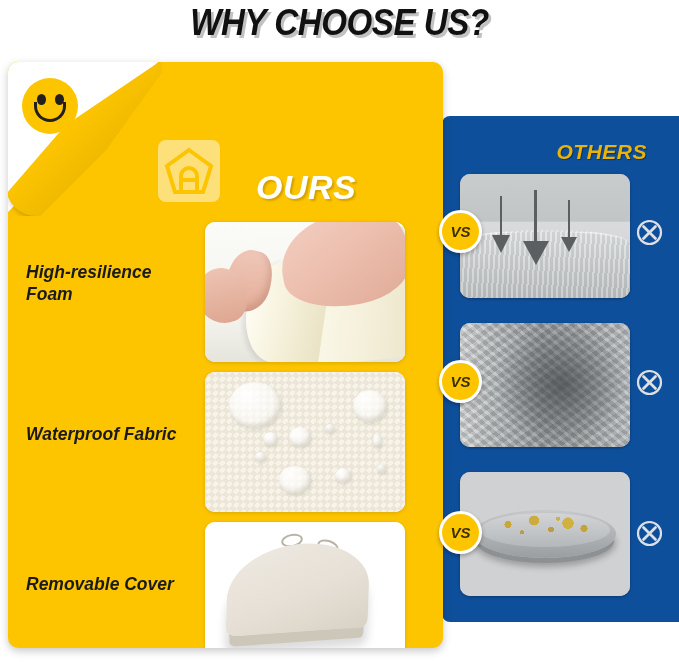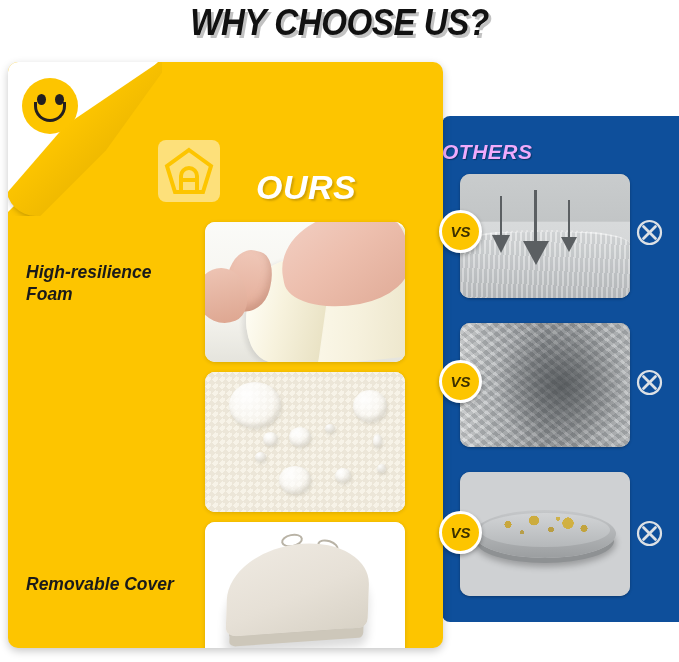--- a/index.html
+++ b/index.html
@@ -29,23 +29,23 @@
   
   .panel-others {
     position: absolute;
     left: 442px; top: 116px;
     width: 237px; height: 506px;
     background: #0e4f9b;
     border-radius: 8px 0 0 8px;
   }
   .others-title {
     position: absolute; left: 0; top: 24px; width: 205px;
-    text-align: left;
+    text-align: right;
     font-size: 21px; font-weight: bold; font-style: italic;
-    color: #f0abfc;
+    color: #eab308;
     letter-spacing: 0.5px;
     text-shadow: 1px 1px 1px rgba(0,0,0,0.35);
   }
   .others-card {
     position: absolute;
     left: 18px;
     width: 170px; height: 124px;
     border-radius: 10px;
     overflow: hidden;
     background: #bfc2c4;
@@ -327,20 +327,21 @@
       <svg width="62" height="62" viewBox="0 0 62 62" aria-hidden="true">
         <polygon points="31,10 53,26 45,52 17,52 9,26" fill="none" stroke="#fdc500" stroke-width="4"></polygon>
         <path d="M23,50 L23,36 a8,8 0 0 1 16,0 L39,50" fill="none" stroke="#fdc500" stroke-width="4"></path>
         <line x1="25" y1="40" x2="37" y2="40" stroke="#fdc500" stroke-width="4"></line>
       </svg>
     </div>
 
     <div class="ours-title">OURS</div>
 
     <div class="feature-label fl1">High-resilience Foam</div>
+    <div class="feature-label fl2">Waterproof Fabric</div>
     <div class="feature-label fl3">Removable Cover</div>
 
     <div class="ours-card uc1">
       <div class="img-foam">
         <div class="slab"></div>
         <div class="flap"></div>
         <div class="hand"></div>
         <div class="finger"></div>
         <div class="thumb"></div>
       </div>

